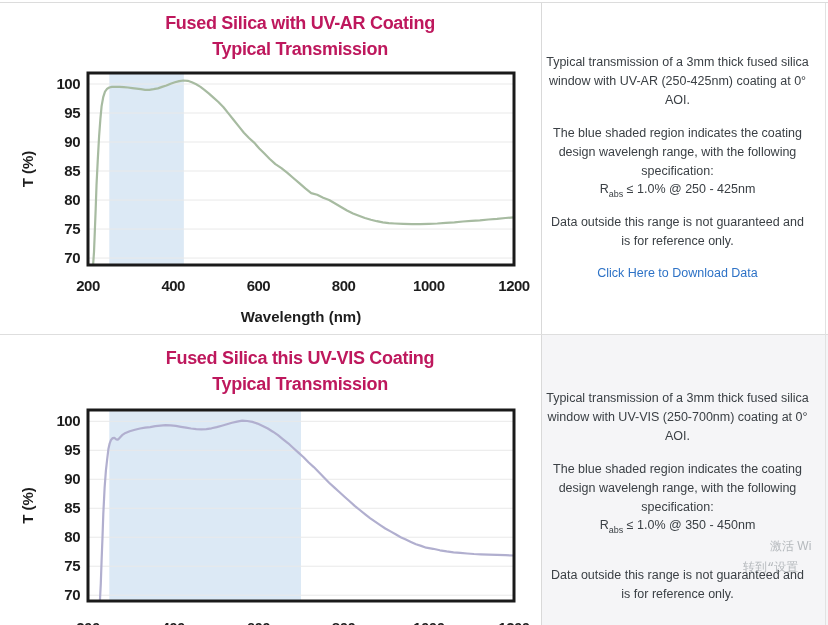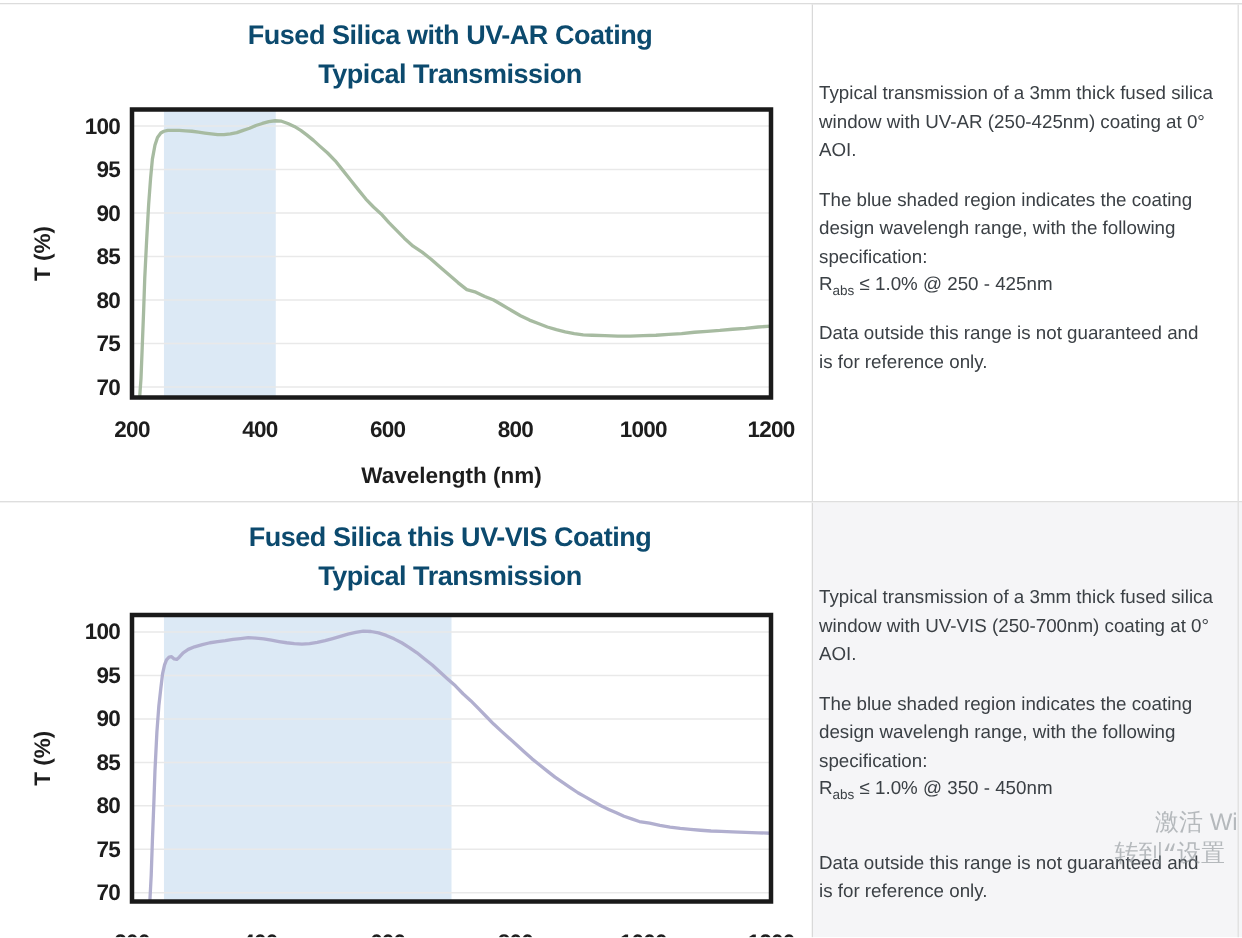--- a/index.html
+++ b/index.html
@@ -10,42 +10,42 @@
   .top-hairline{position:absolute;top:2px;left:0;width:828px;height:1px;background:#dcdcdc;}
   .right-hairline{position:absolute;top:3px;left:825px;width:1px;height:622px;background:#e2e2e2;}
 
   .section{display:flex;box-sizing:border-box;}
   .section-1{height:332px;border-bottom:1px solid #dedede;margin-top:3px;}
   .section-2{height:290px;overflow:hidden;}
 
   .chart-panel{width:541px;position:relative;background:#fff;flex:none;overflow:hidden;}
   .chart-title-block{position:absolute;top:7px;left:59px;right:0;text-align:center;z-index:2;}
   .chart-title,.chart-subtitle{
-    font-size:18px;font-weight:bold;color:#0c4a6e;line-height:26px;letter-spacing:-0.3px;
+    font-size:18px;font-weight:bold;color:#be185d;line-height:26px;letter-spacing:-0.3px;
   }
   .chart-svg{display:block;position:absolute;top:0;left:0;}
   .tick{font-family:"Liberation Sans",sans-serif;font-weight:bold;font-size:15px;fill:#1d1d1d;letter-spacing:-0.5px;}
   .axis-title{font-family:"Liberation Sans",sans-serif;font-weight:bold;font-size:15px;fill:#1d1d1d;}
 
   .info-panel{
     width:287px;flex:none;box-sizing:border-box;border-left:1px solid #d9d9d9;
-    text-align:left;color:#3b4045;background:#ffffff;
+    text-align:center;color:#3b4045;background:#ffffff;
     padding:50px 19px 0 4px;font-size:12.5px;line-height:19px;
   }
   .section-2 .info-panel{background:#f5f5f7;padding-top:54px;}
   .info-paragraph{margin:0;}
   .shaded-note{margin:14px 0 0 0;}
   .spec-list{margin-top:0;}
   .spec-row{line-height:17px;white-space:nowrap;}
   .spec-row sub{font-size:9px;}
   .disclaimer{margin-top:10px;}
   .section-2 .disclaimer{margin-top:27px;}
   .download-link{display:inline-block;margin-top:13px;color:#2d72c6;text-decoration:none;}
 
-  .watermark{position:absolute;color:rgba(128,134,141,0.55);font-size:16px;white-space:nowrap;z-index:5;}
+  .watermark{position:absolute;color:rgba(128,134,141,0.55);font-size:12px;white-space:nowrap;z-index:5;}
   .wm-1{left:770px;top:538px;}
   .wm-2{left:743px;top:559px;font-family:Liberation Mono, monospace;}
 </style>
 </head>
 <body>
 
 <div class="top-hairline"></div>
 
 <div class="section section-1">
   <div class="chart-panel">
@@ -81,20 +81,21 @@
         <text x="33" y="166" text-anchor="middle" class="axis-title" transform="rotate(-90 33 166)">T (%)</text>
       </svg>
   </div>
   <div class="info-panel">
     <p class="info-paragraph">Typical transmission of a 3mm thick fused silica window with UV-AR (250-425nm) coating at 0° AOI.</p>
     <p class="info-paragraph shaded-note">The blue shaded region indicates the coating design wavelengh range, with the following specification:</p>
     <div class="spec-list">
         <div class="spec-row"><span>R</span><sub>abs</sub><span> ≤ 1.0% @ 250 - 425nm</span></div>
       </div>
     <p class="info-paragraph disclaimer">Data outside this range is not guaranteed and is for reference only.</p>
+    <a href="#" class="download-link">Click Here to Download Data</a>
   </div>
 </div>
 
 <div class="section section-2">
   <div class="chart-panel">
     <div class="chart-title-block" style="top:10px;">
       <div class="chart-title">Fused Silica this UV-VIS Coating</div>
       <div class="chart-subtitle">Typical Transmission</div>
     </div>
     <svg class="chart-svg" width="541" height="332">

